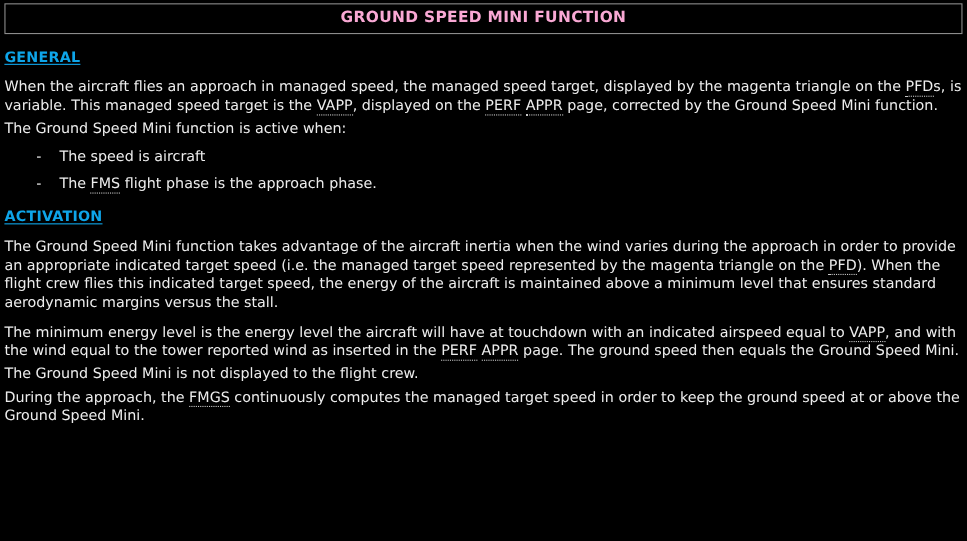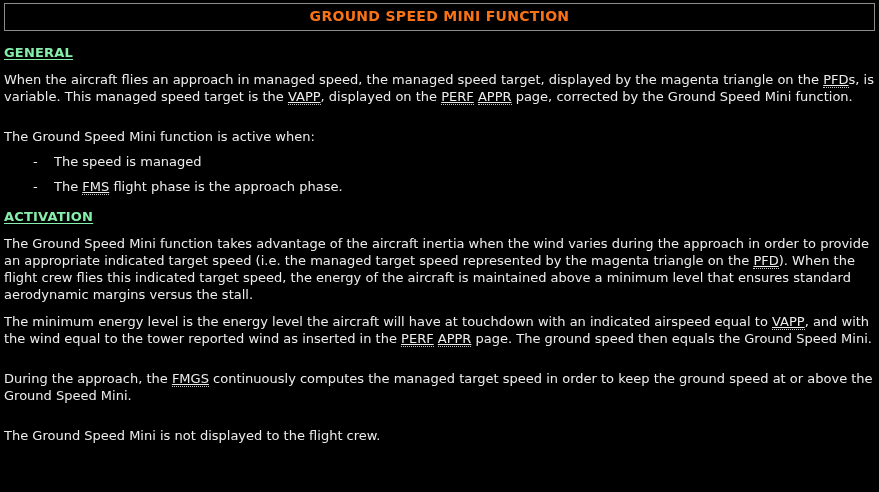--- a/index.html
+++ b/index.html
@@ -17,55 +17,54 @@
   .page {
     padding: 3px 4px 0 4px;
     width: 879px;
     height: 492px;
   }
   .title-box {
     border: 1px solid #8c8c8c;
     text-align: center;
     font-weight: bold;
     font-size: 14px;
-    color: #f97316;
+    color: #f9a8d4;
     padding: 4px 0 5px 0;
     letter-spacing: 0.3px;
   }
   h2.section-heading {
     font-size: 13px;
     font-weight: bold;
-    color: #86efac;
+    color: #0ea5e9;
     text-decoration: underline;
     text-underline-offset: 2px;
     margin: 13px 0 0 0;
     letter-spacing: 0.2px;
   }
   p.para {
     margin: 10px 0 0 0;
   }
-  p.para.tight { margin-top: 23px; }
+  p.para.tight { margin-top: 4px; }
   ul.dash-list {
     list-style: none;
     margin: 0;
     padding: 0;
   }
   ul.dash-list li {
     display: flex;
     margin: 8px 0 0 29px;
   }
   .dash-marker {
     width: 21px;
     flex: 0 0 21px;
   }
   .abbr {
     border-bottom: 1px dotted #c8c8c8;
     padding-bottom: 0px;
     cursor: pointer;
-    text-decoration: underline;
   }
 </style>
 </head>
 <body>
 
 <div class="page">
 
   <div class="title-box">
     <span>GROUND SPEED MINI FUNCTION</span>
   </div>
@@ -73,32 +72,32 @@
   <h2 class="section-heading">GENERAL</h2>
 
   <p class="para">When the aircraft flies an approach in managed speed, the managed speed target, displayed by the magenta triangle on the <span class="abbr">PFD</span>s, is variable. This managed speed target is the <span class="abbr">VAPP</span>, displayed on the <span class="abbr">PERF</span> <span class="abbr">APPR</span> page, corrected by the Ground Speed Mini function.</p>
 
 
   <p class="para tight">The Ground Speed Mini function is active when:</p>
 
   <ul class="dash-list">
     <li>
       <span class="dash-marker">-</span>
-      <span>The speed is managed</span>
+      <span>The speed is aircraft</span>
     </li>
     <li>
       <span class="dash-marker">-</span>
       <span>The <span class="abbr">FMS</span> flight phase is the approach phase.</span>
     </li>
   </ul>
 
 
   <h2 class="section-heading">ACTIVATION</h2>
 
   <p class="para">The Ground Speed Mini function takes advantage of the aircraft inertia when the wind varies during the approach in order to provide an appropriate indicated target speed (i.e. the managed target speed represented by the magenta triangle on the <span class="abbr">PFD</span>). When the flight crew flies this indicated target speed, the energy of the aircraft is maintained above a minimum level that ensures standard aerodynamic margins versus the stall.</p>
 
   <p class="para">The minimum energy level is the energy level the aircraft will have at touchdown with an indicated airspeed equal to <span class="abbr">VAPP</span>, and with the wind equal to the tower reported wind as inserted in the <span class="abbr">PERF</span> <span class="abbr">APPR</span> page. The ground speed then equals the Ground Speed Mini.</p>
 
+  <p class="para tight">The Ground Speed Mini is not displayed to the flight crew.</p>
+
   <p class="para tight">During the approach, the <span class="abbr">FMGS</span> continuously computes the managed target speed in order to keep the ground speed at or above the Ground Speed Mini.</p>
-
-  <p class="para tight">The Ground Speed Mini is not displayed to the flight crew.</p>
 
 </div>
 
 </body></html>

